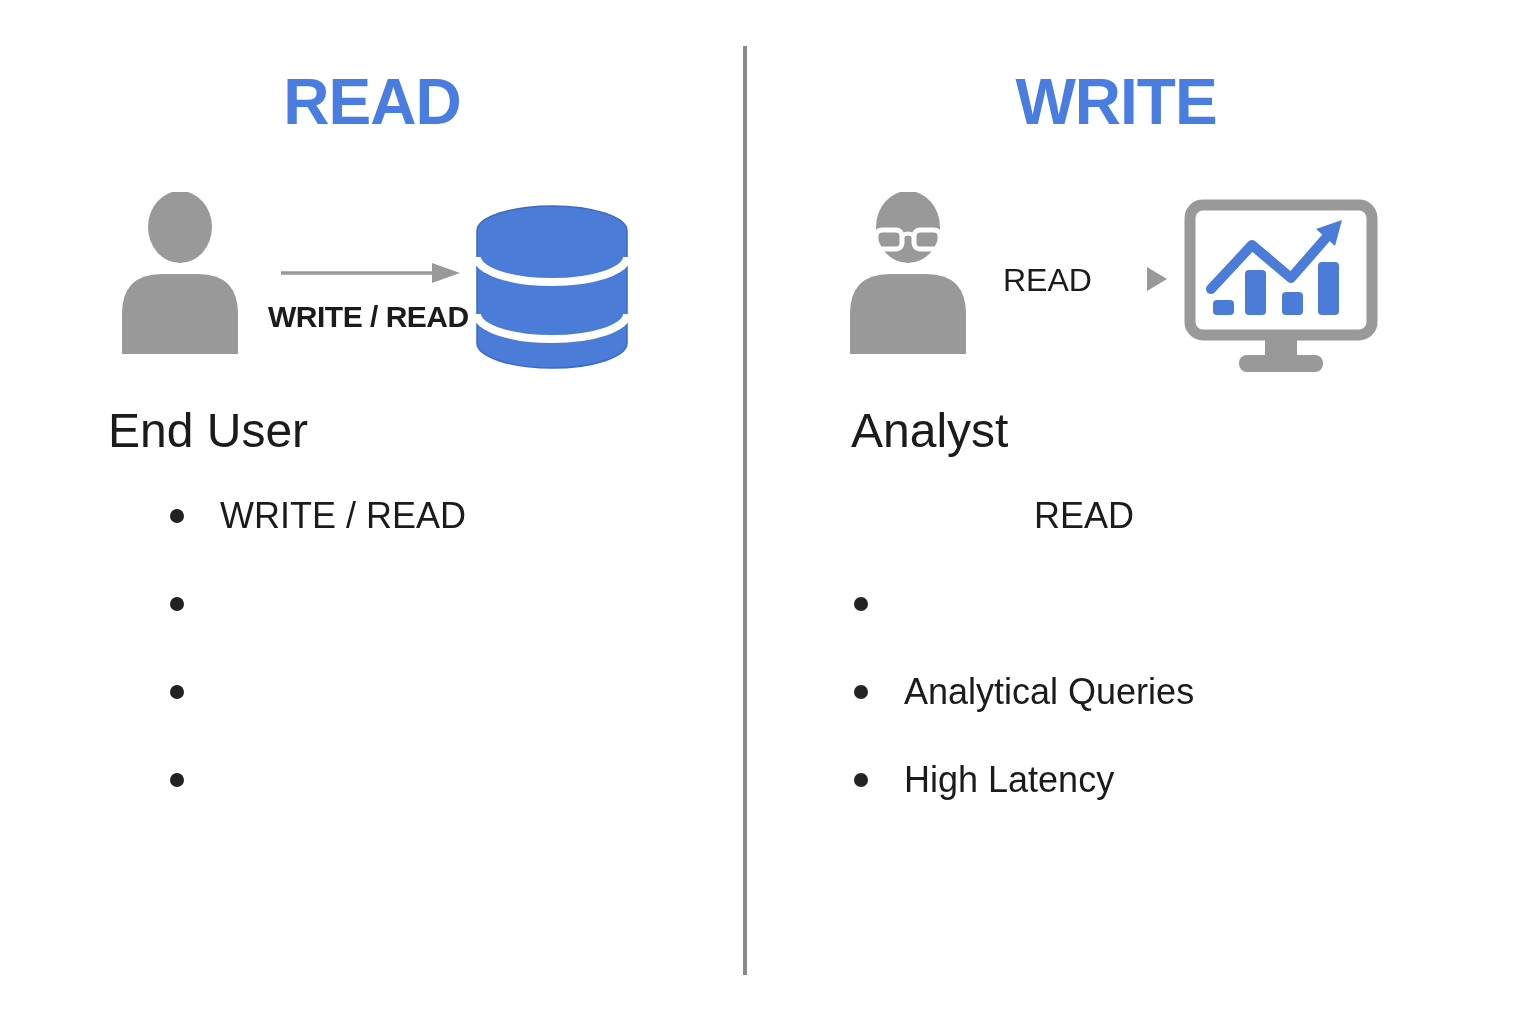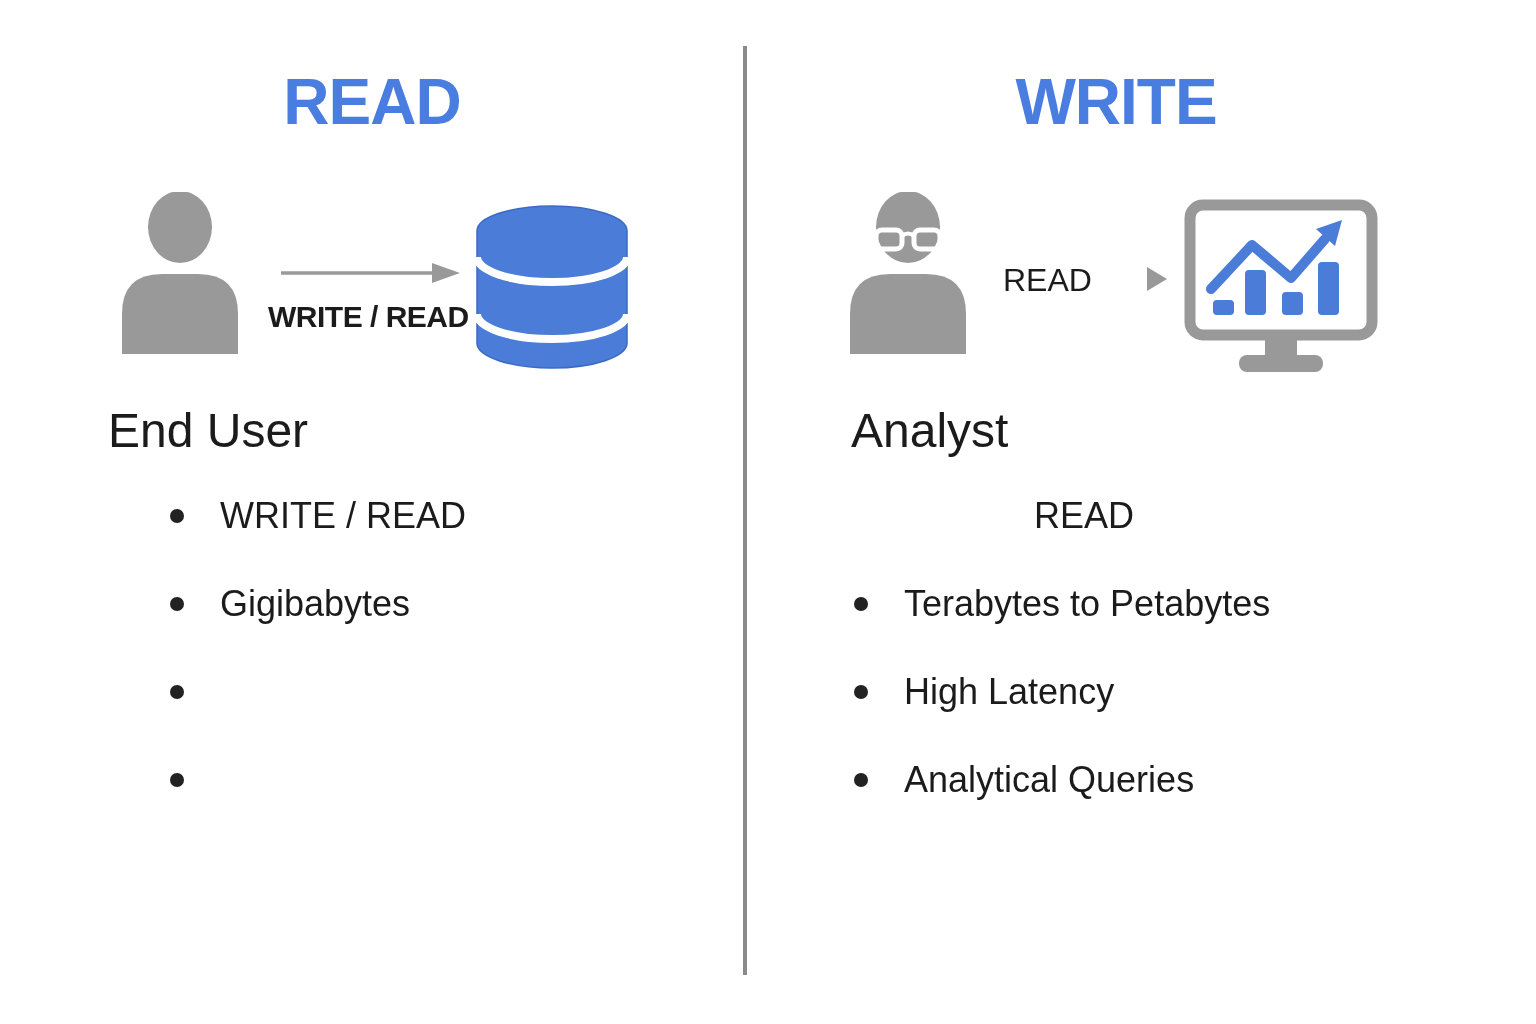--- a/index.html
+++ b/index.html
@@ -89,21 +89,20 @@
 
   <div class="actor-label" style="left:108px;">End User</div>
 
   <div class="blist blist-left">
     <div class="li">
       <span class="dot"></span>
       <span class="li-text">WRITE / READ</span>
     </div>
     <div class="li">
       <span class="dot"></span>
-      <span class="li-text">Gigibabytes</span>
     </div>
     <div class="li">
       <span class="dot"></span>
     </div>
     <div class="li">
       <span class="dot"></span>
     </div>
   </div>
 
   <div class="col-title title-right">WRITE</div>
@@ -140,25 +139,24 @@
   </svg>
 
   <div class="actor-label" style="left:851px;">Analyst</div>
 
   <div class="blist blist-right">
     <div class="li li-heading">
       <span class="li-text">READ</span>
     </div>
     <div class="li">
       <span class="dot"></span>
-      <span class="li-text">Terabytes to Petabytes</span>
+    </div>
+    <div class="li">
+      <span class="dot"></span>
+      <span class="li-text">Analytical Queries</span>
     </div>
     <div class="li">
       <span class="dot"></span>
       <span class="li-text">High Latency</span>
-    </div>
-    <div class="li">
-      <span class="dot"></span>
-      <span class="li-text">Analytical Queries</span>
     </div>
   </div>
 
 </div>
 
 </body></html>

